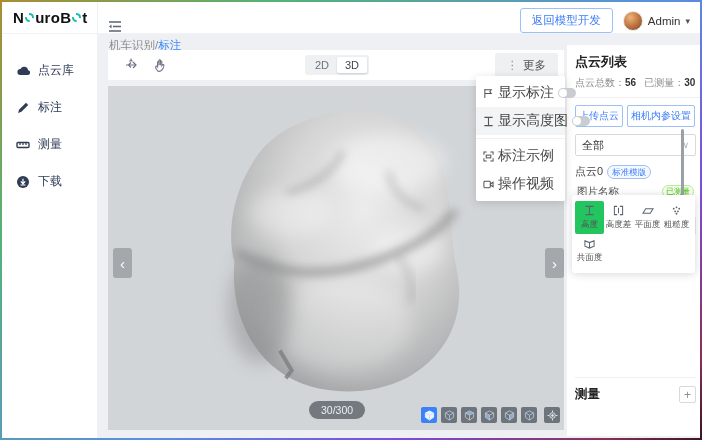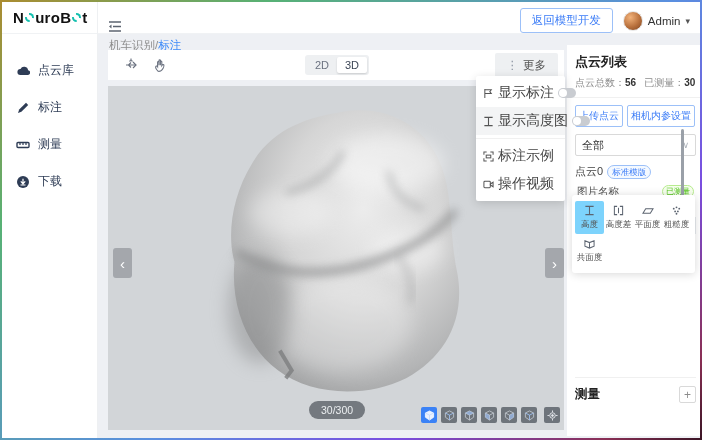--- a/index.html
+++ b/index.html
@@ -77,21 +77,21 @@
   .img-row.sel{background:#e7eaee;color:#3b7cf7;}
   .tag-g{margin-left:auto;color:#52c41a;background:#f6ffed;border:1px solid #b7eb8f;font-size:8px;padding:0 3px;border-radius:7px;line-height:11px;}
   .tag-x{margin-left:auto;color:#8c8c8c;background:#f5f5f5;border:1px solid #dcdcdc;font-size:8px;padding:0 3px;border-radius:7px;line-height:11px;}
   .row-x{margin-left:auto;color:#9aa0a8;font-size:10px;cursor:pointer;}
   .row-act{color:#3b7cf7;font-size:9.5px;margin-left:4px;white-space:nowrap;cursor:pointer;}
   .list-scroll{position:absolute;left:114px;top:84px;width:3px;height:72px;background:#9aa0a8;border-radius:2px;z-index:5;}
 
   .popup{position:absolute;left:5px;top:150px;width:123px;background:#fff;border-radius:3px;box-shadow:0 1px 10px rgba(0,0,0,.16);padding:6px 3px;z-index:15;}
   .pop-grid{display:flex;flex-wrap:wrap;}
   .pop-cell{width:29px;padding:4px 0 3px;display:flex;flex-direction:column;align-items:center;gap:3px;border-radius:2px;cursor:pointer;}
-  .pop-cell.sel{background:#7dd3fc;}
+  .pop-cell.sel{background:#22c55e;}
   .pop-cell span{font-size:8.5px;color:#555;white-space:nowrap;}
   .pop-cell svg{color:#5c6470;}
 
   .measure-hd{display:flex;align-items:center;margin-top:128px;border-top:1px solid #f0f0f0;padding-top:8px;}
   .measure-hd b{font-size:12.5px;color:#222;}
   .plus-btn{margin-left:auto;width:17px;height:17px;border:1px solid #d9d9d9;border-radius:2px;color:#8c8c8c;display:flex;align-items:center;justify-content:center;font-size:12px;cursor:pointer;background:#fff;}
 </style>
 </head>
 <body>
 

